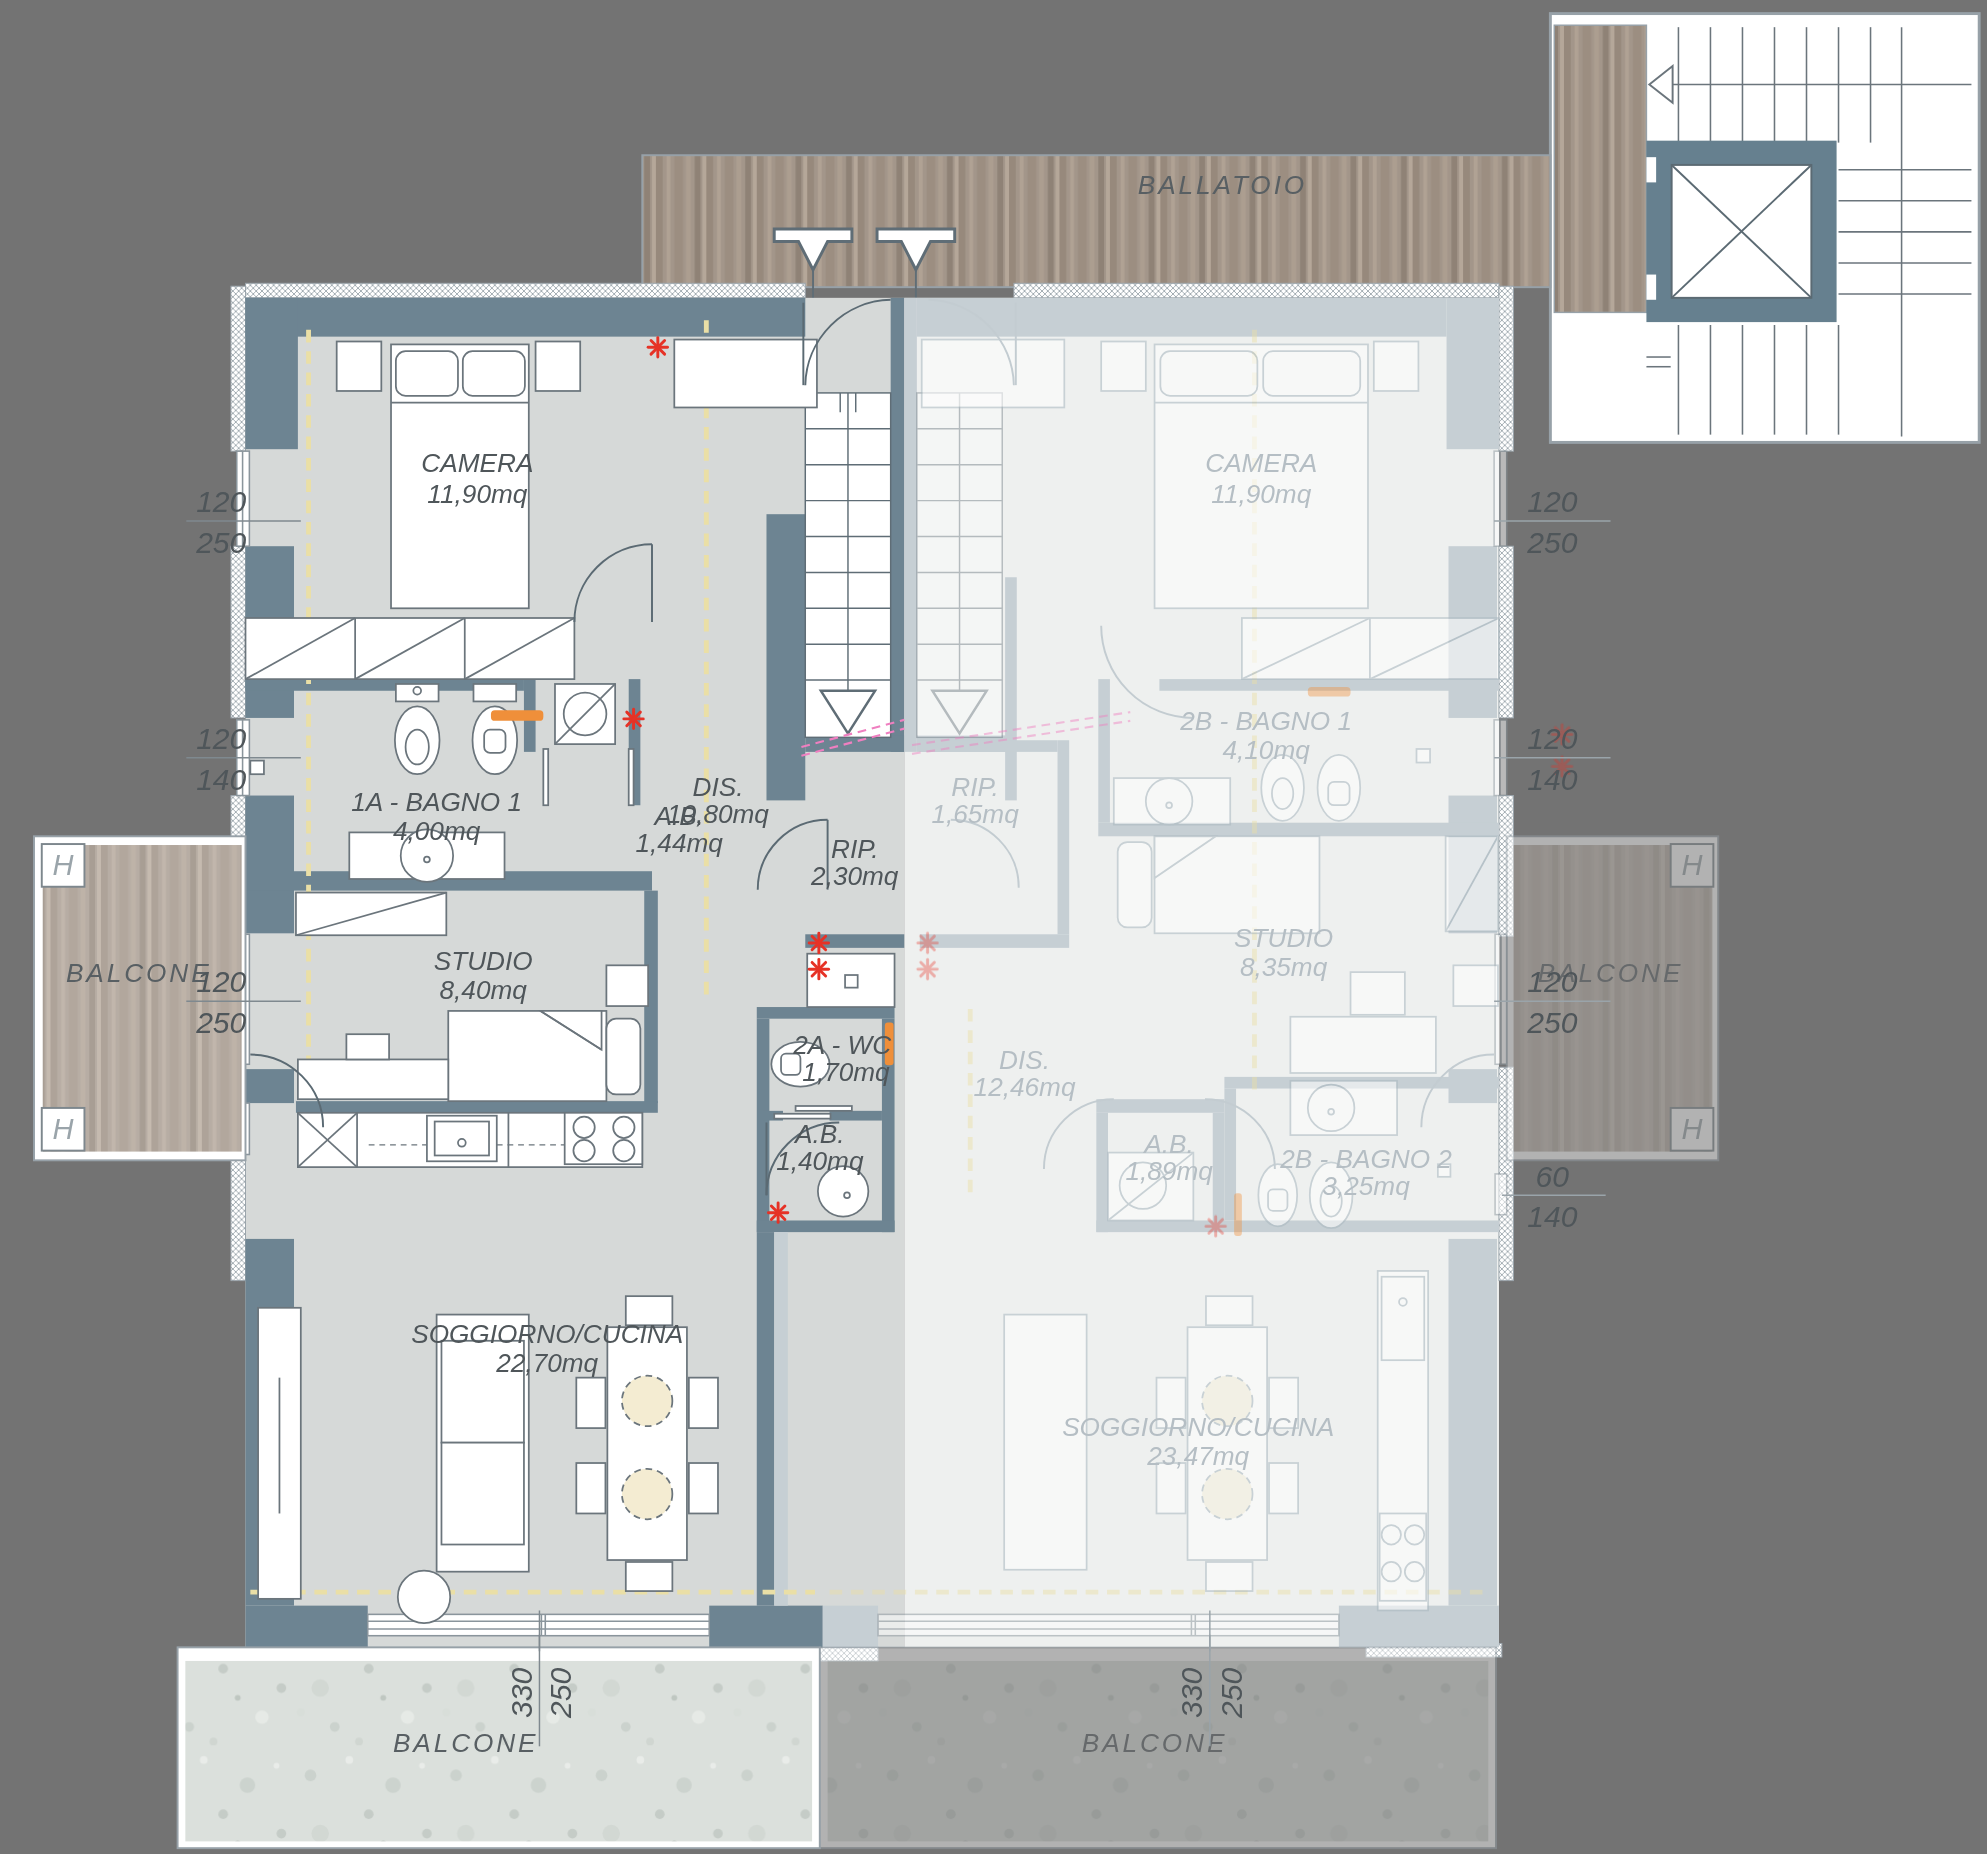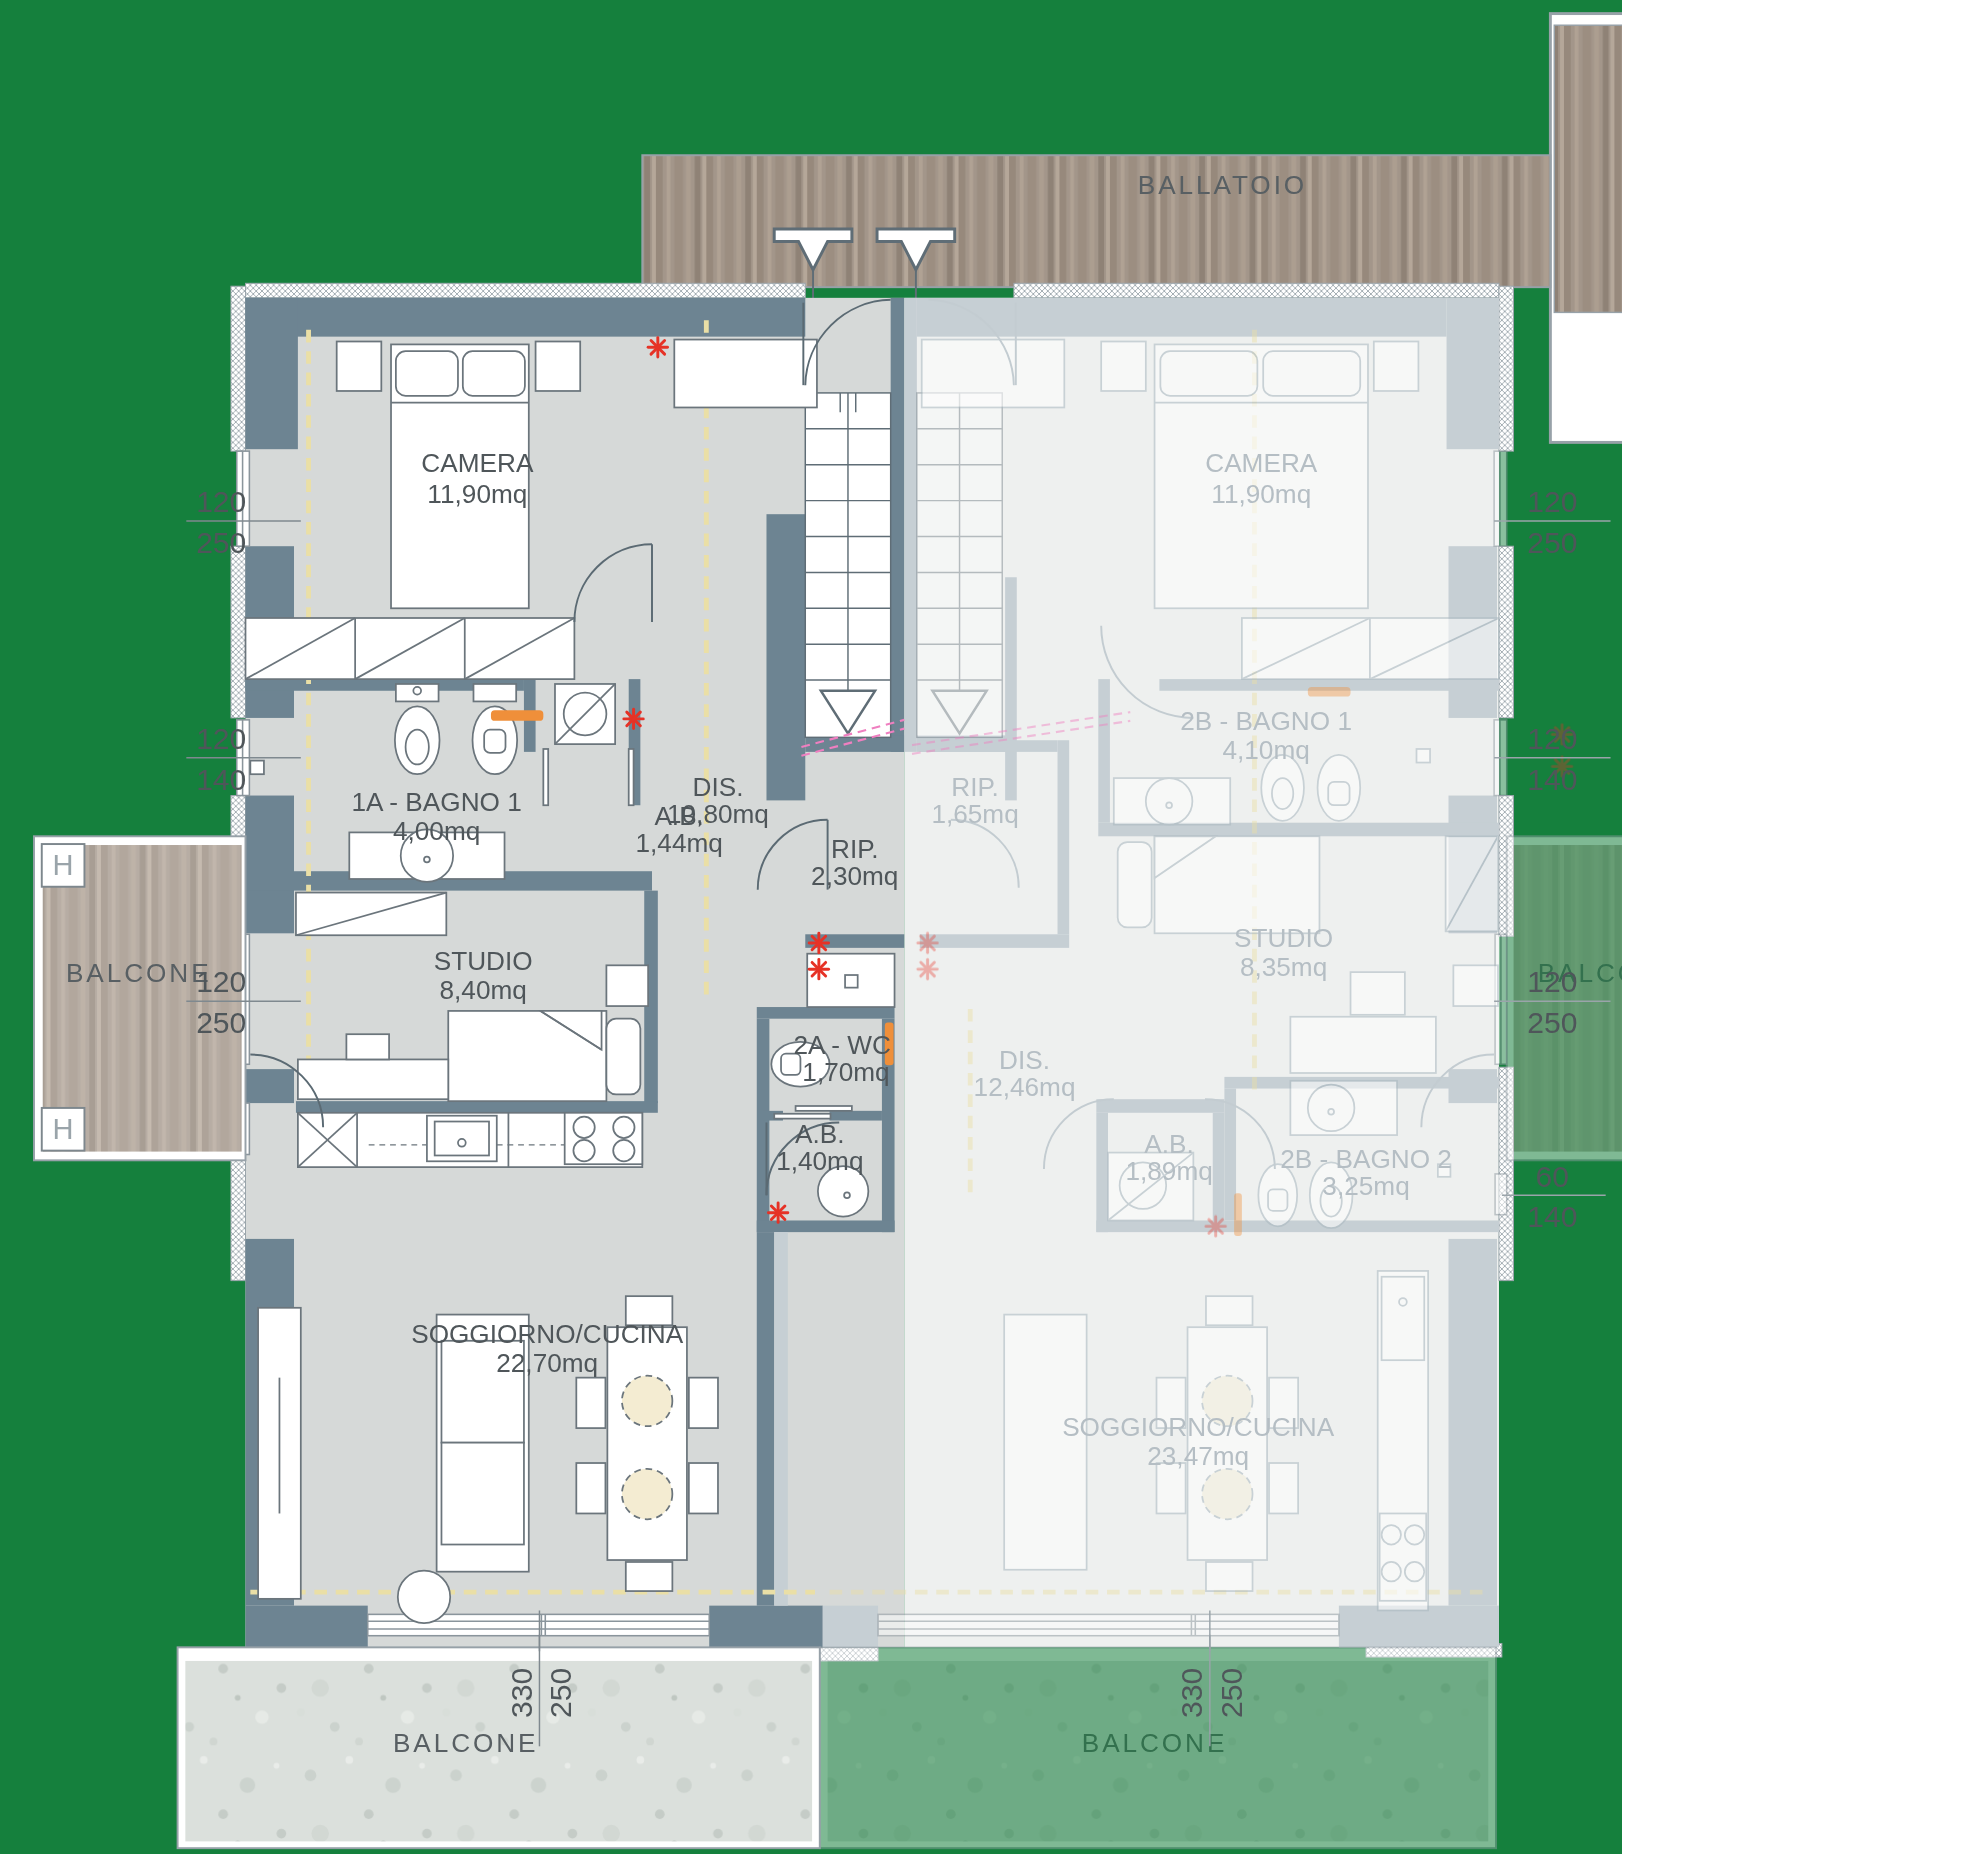--- a/index.html
+++ b/index.html
@@ -1,16 +1,16 @@
 <!DOCTYPE html>
 <html><head>
 <meta charset="utf-8">
 <style>
   html,body{margin:0;padding:0;background:#ffffff;}
-  .page{width:1622px;height:1854px;position:relative;background:#15803d;overflow:hidden;}
+  .page{width:1987px;height:1854px;position:relative;background:#737373;overflow:hidden;font-style:italic;}
   svg{display:block;font-family:"Liberation Sans", sans-serif;}
   text{fill:#4f565a;}
   .room{font-size:27px;}
   .dim{font-size:31px;fill:#6f797f;}
   .balc{font-size:27px;letter-spacing:3px;fill:#585f63;}
   .faded text, text.faded{fill:#b5bec4;}
   .hlabel{font-size:30px;fill:#9aa4aa;}
 </style>
 </head>
 <body>

